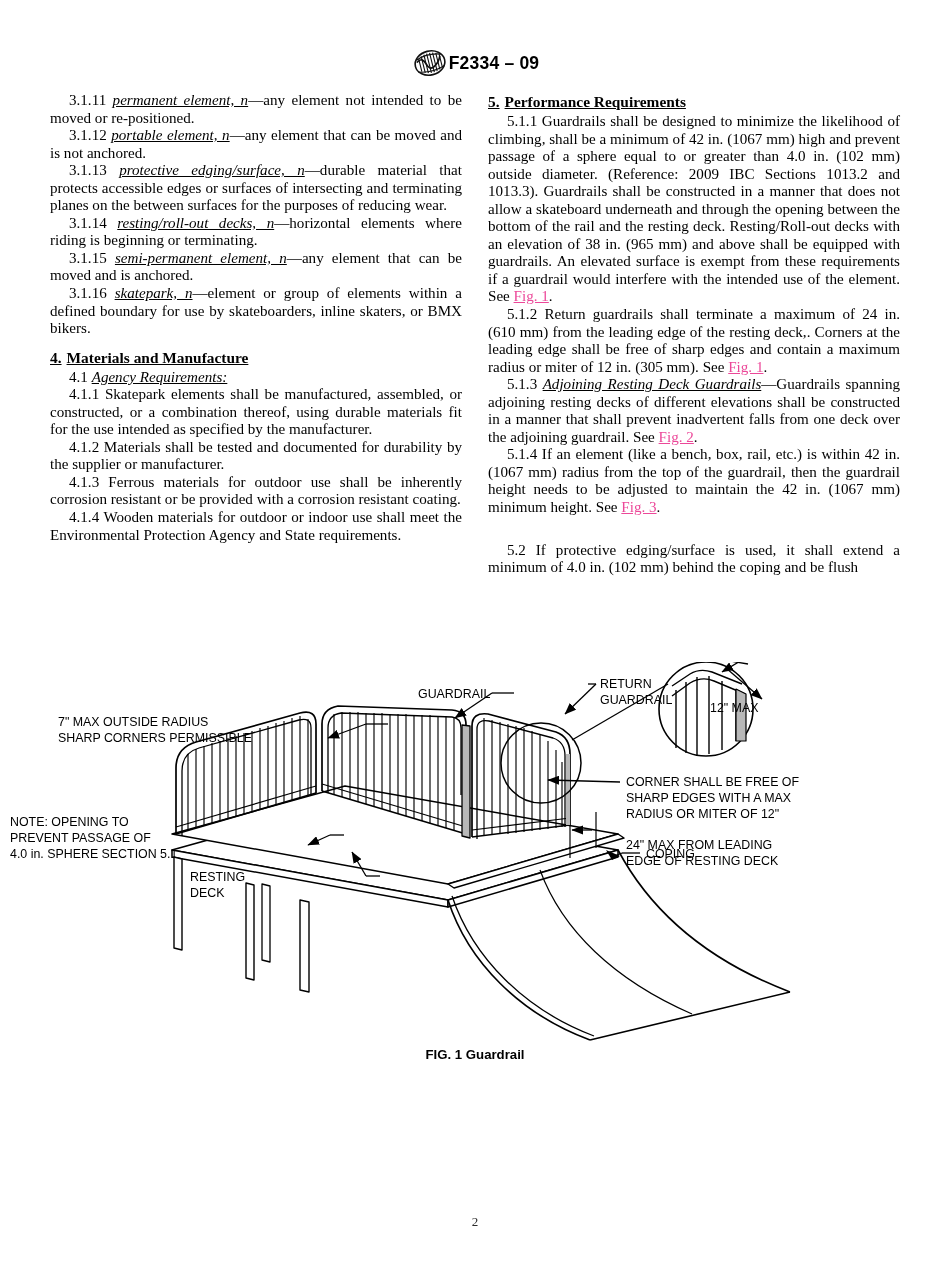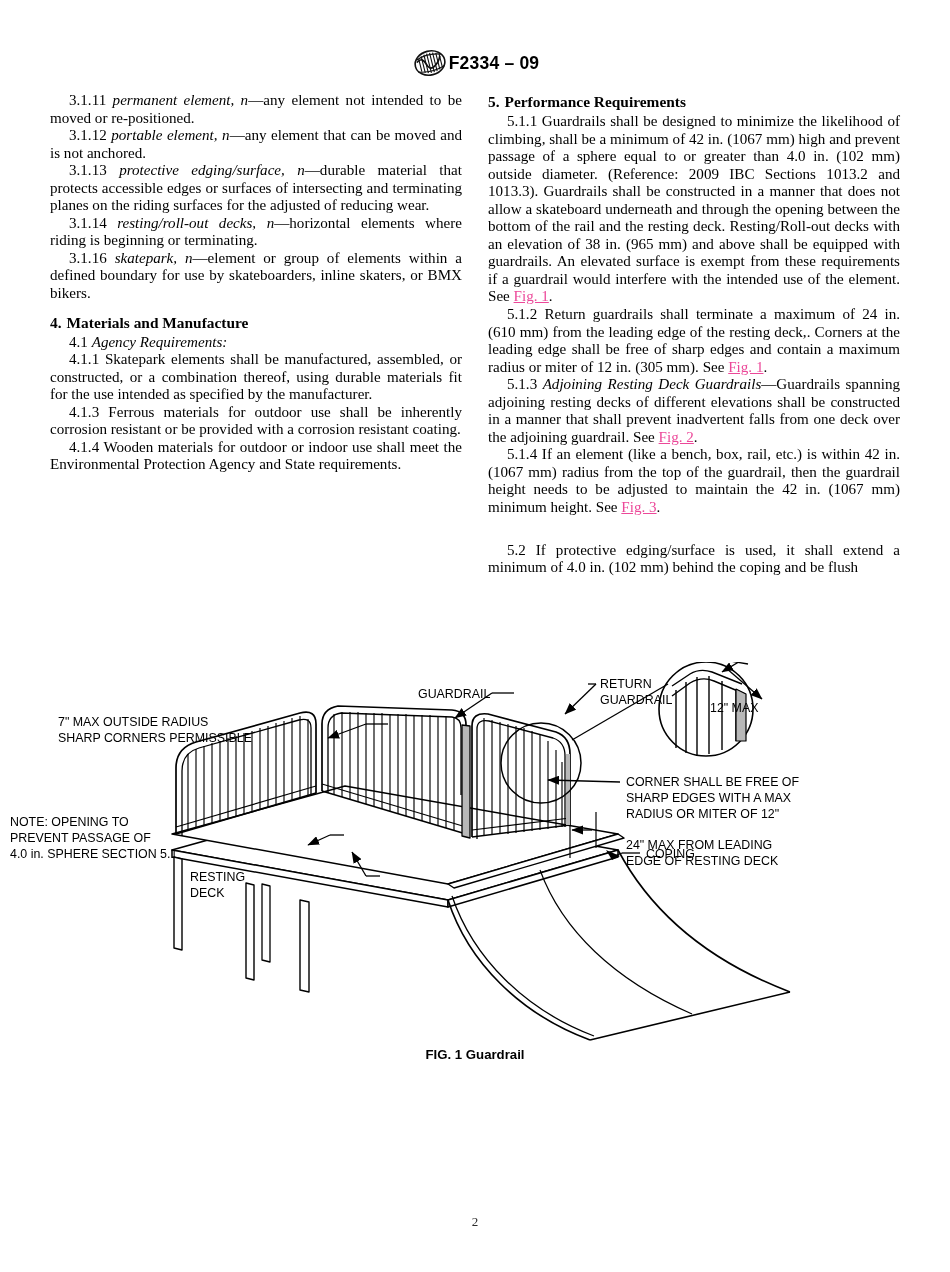--- a/index.html
+++ b/index.html
@@ -64,24 +64,25 @@
     hyphens: manual;
   }
 
   h2.sec-head {
     margin: 10px 0 2px 0;
     font-size: 15.4px;
     line-height: 19px;
     font-weight: bold;
     text-align: left;
     text-indent: 0;
+    text-decoration: underline;
   }
   h2.sec-head .num { margin-right: 5px; }
 
-  .it { font-style: italic; }
+  .it { font-style: italic; text-decoration: underline; }
   .figlink { color: #ec4899; margin-top: 16px; }
 
   
   .figure-block {
     position: absolute;
     top: 662px;
     left: 0;
     width: 950px;
   }
   .figure-svg-wrap {
@@ -142,37 +143,41 @@
 
   <div class="col col-left">
 
     <p class="para"><span>3.1.11</span>
       <span class="it">permanent element, n</span><span>—any element not intended to be moved or re-positioned.</span></p>
 
     <p class="para"><span>3.1.12</span>
       <span class="it">portable element, n</span><span>—any element that can be moved and is not anchored.</span></p>
 
     <p class="para"><span>3.1.13</span>
-      <span class="it">protective edging/surface, n</span><span>—durable material that protects accessible edges or surfaces of intersecting and terminating planes on the riding surfaces for the adjusted of reducing wear.</span></p>
+      <span class="it">protective edging/surface, n</span><span>—durable material that protects accessible edges or surfaces of intersecting and terminating planes on the between surfaces for the purposes of reducing wear.</span></p>
 
     <p class="para"><span>3.1.14</span>
       <span class="it">resting/roll-out decks, n</span><span>—horizontal elements where riding is beginning or terminating.</span></p>
 
+    <p class="para"><span>3.1.15</span>
+      <span class="it">semi-permanent element, n</span><span>—any element that can be moved and is anchored.</span></p>
 
     <p class="para"><span>3.1.16</span>
       <span class="it">skatepark, n</span><span>—element or group of elements within a defined boundary for use by skateboarders, inline skaters, or BMX bikers.</span></p>
 
     <h2 class="sec-head"><span class="num">4.</span><span>Materials and Manufacture</span></h2>
 
     <p class="para"><span>4.1</span>
       <span class="it">Agency Requirements:</span></p>
 
     <p class="para"><span>4.1.1</span>
       <span>Skatepark elements shall be manufactured, assembled, or constructed, or a combination thereof, using durable materials fit for the use intended as specified by the manufacturer.</span></p>
 
+    <p class="para"><span>4.1.2</span>
+      <span>Materials shall be tested and documented for durability by the supplier or manufacturer.</span></p>
 
     <p class="para"><span>4.1.3</span>
       <span>Ferrous materials for outdoor use shall be inherently corrosion resistant or be provided with a corrosion resistant coating.</span></p>
 
     <p class="para"><span>4.1.4</span>
       <span>Wooden materials for outdoor or indoor use shall meet the Environmental Protection Agency and State requirements.</span></p>
   </div>
 
   <div class="col col-right">
 

